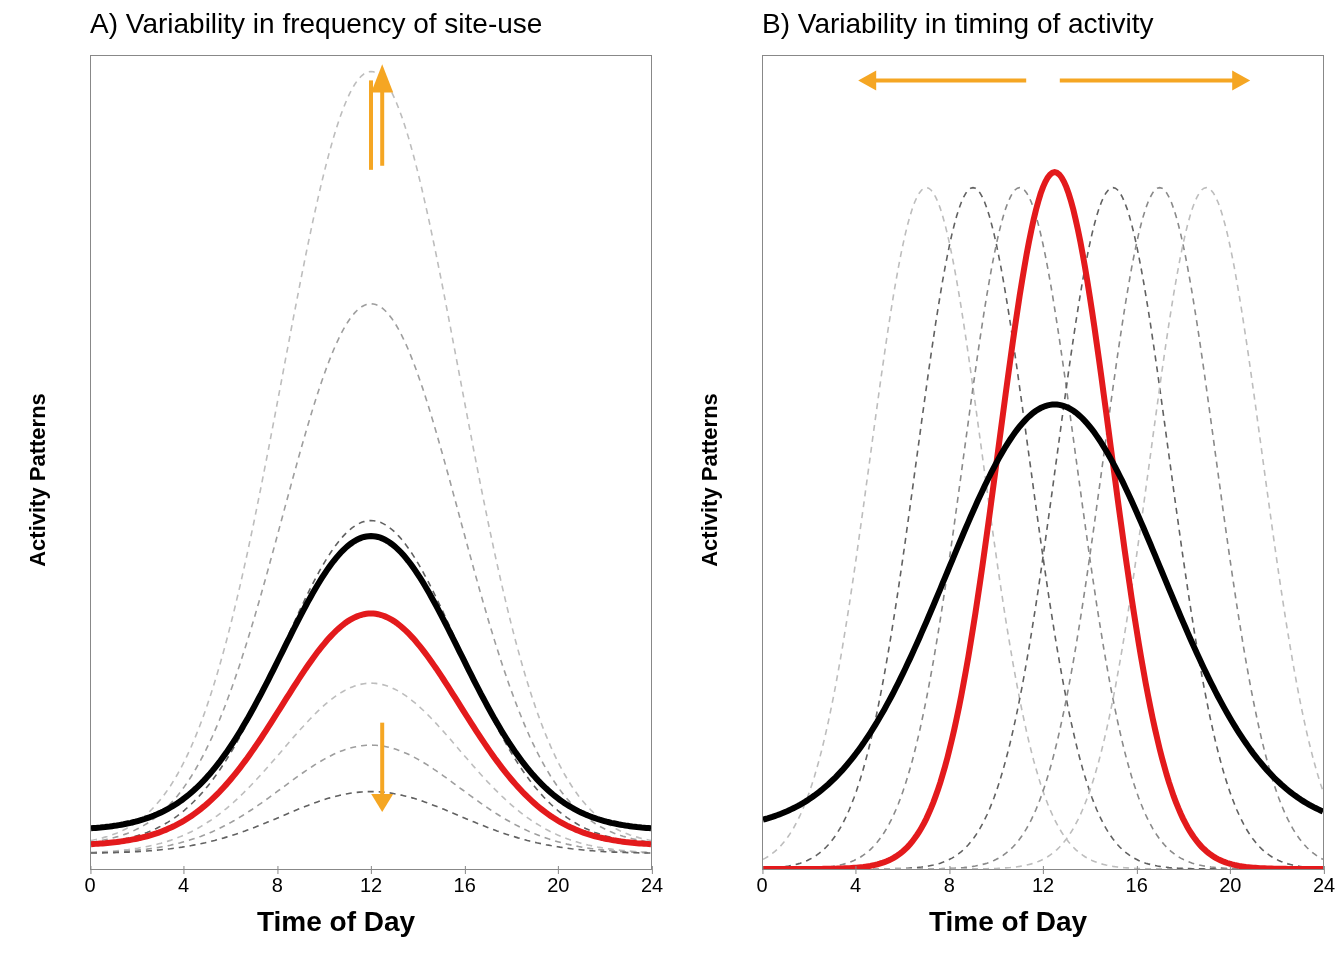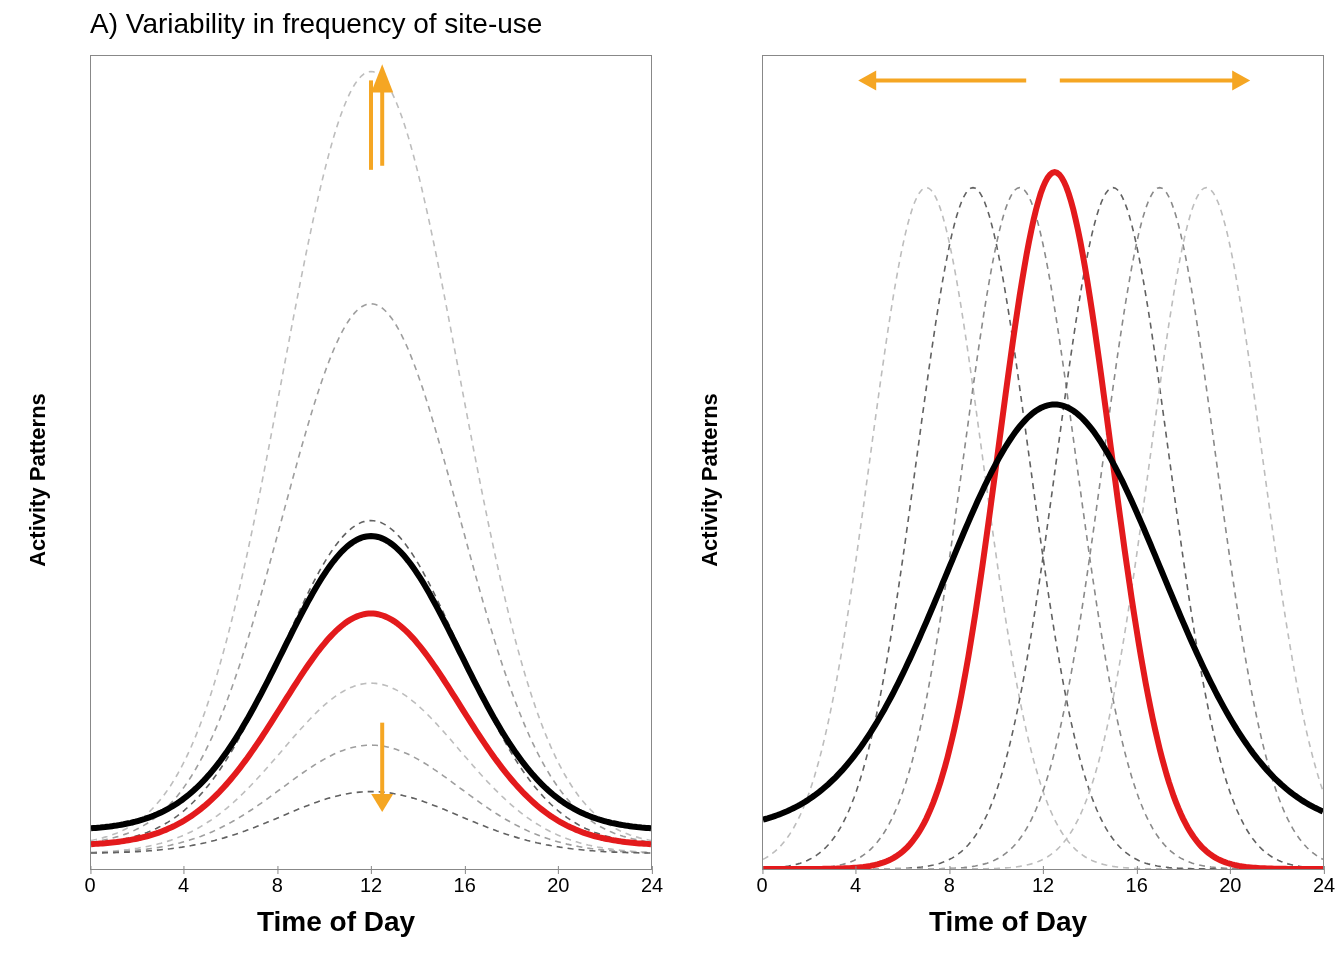--- a/index.html
+++ b/index.html
@@ -58,20 +58,21 @@
         <div class="xtick" style="left: 16.6667%;">4<div class="xtick-mark"></div></div>
         <div class="xtick" style="left: 33.3333%;">8<div class="xtick-mark"></div></div>
         <div class="xtick" style="left: 50%;">12<div class="xtick-mark"></div></div>
         <div class="xtick" style="left: 66.6667%;">16<div class="xtick-mark"></div></div>
         <div class="xtick" style="left: 83.3333%;">20<div class="xtick-mark"></div></div>
         <div class="xtick" style="left: 100%;">24<div class="xtick-mark"></div></div>
       </div>
     <div class="xlabel">Time of Day</div>
   </div>
   <div class="panel">
+    <div class="title">B) Variability in timing of activity</div>
     <div class="ylabel">Activity Patterns</div>
     <div class="plot">
       <svg class="curves" viewBox="0 0 100 100" preserveAspectRatio="none">
           <path d="M0.00 98.81 L0.42 98.66 L0.83 98.49 L1.25 98.30 L1.67 98.09 L2.08 97.86 L2.50 97.61 L2.92 97.33 L3.33 97.02 L3.75 96.68 L4.17 96.32 L4.58 95.92 L5.00 95.48 L5.42 95.01 L5.83 94.49 L6.25 93.93 L6.67 93.33 L7.08 92.68 L7.50 91.98 L7.92 91.24 L8.33 90.43 L8.75 89.57 L9.17 88.66 L9.58 87.68 L10.00 86.65 L10.42 85.55 L10.83 84.39 L11.25 83.16 L11.67 81.87 L12.08 80.52 L12.50 79.10 L12.92 77.62 L13.33 76.07 L13.75 74.46 L14.17 72.79 L14.58 71.06 L15.00 69.28 L15.42 67.44 L15.83 65.54 L16.25 63.61 L16.67 61.63 L17.08 59.61 L17.50 57.56 L17.92 55.49 L18.33 53.39 L18.75 51.28 L19.17 49.17 L19.58 47.05 L20.00 44.94 L20.42 42.85 L20.83 40.78 L21.25 38.74 L21.67 36.74 L22.08 34.79 L22.50 32.89 L22.92 31.06 L23.33 29.30 L23.75 27.63 L24.17 26.04 L24.58 24.55 L25.00 23.16 L25.42 21.88 L25.83 20.72 L26.25 19.68 L26.67 18.77 L27.08 17.99 L27.50 17.35 L27.92 16.84 L28.33 16.48 L28.75 16.26 L29.17 16.19 L29.58 16.26 L30.00 16.48 L30.42 16.84 L30.83 17.35 L31.25 17.99 L31.67 18.77 L32.08 19.68 L32.50 20.72 L32.92 21.88 L33.33 23.16 L33.75 24.55 L34.17 26.04 L34.58 27.63 L35.00 29.30 L35.42 31.06 L35.83 32.89 L36.25 34.79 L36.67 36.74 L37.08 38.74 L37.50 40.78 L37.92 42.85 L38.33 44.94 L38.75 47.05 L39.17 49.17 L39.58 51.28 L40.00 53.39 L40.42 55.49 L40.83 57.56 L41.25 59.61 L41.67 61.63 L42.08 63.61 L42.50 65.54 L42.92 67.44 L43.33 69.28 L43.75 71.06 L44.17 72.79 L44.58 74.46 L45.00 76.07 L45.42 77.62 L45.83 79.10 L46.25 80.52 L46.67 81.87 L47.08 83.16 L47.50 84.39 L47.92 85.55 L48.33 86.65 L48.75 87.68 L49.17 88.66 L49.58 89.57 L50.00 90.43 L50.42 91.24 L50.83 91.98 L51.25 92.68 L51.67 93.33 L52.08 93.93 L52.50 94.49 L52.92 95.01 L53.33 95.48 L53.75 95.92 L54.17 96.32 L54.58 96.68 L55.00 97.02 L55.42 97.33 L55.83 97.61 L56.25 97.86 L56.67 98.09 L57.08 98.30 L57.50 98.49 L57.92 98.66 L58.33 98.81 L58.75 98.95 L59.17 99.07 L59.58 99.18 L60.00 99.28 L60.42 99.37 L60.83 99.44 L61.25 99.51 L61.67 99.57 L62.08 99.63 L62.50 99.68 L62.92 99.72 L63.33 99.76 L63.75 99.79 L64.17 99.82 L64.58 99.84 L65.00 99.86 L65.42 99.88 L65.83 99.90 L66.25 99.91 L66.67 99.93 L67.08 99.94 L67.50 99.95 L67.92 99.95 L68.33 99.96 L68.75 99.97 L69.17 99.97 L69.58 99.98 L70.00 99.98 L70.42 99.98 L70.83 99.99 L71.25 99.99 L71.67 99.99 L72.08 99.99 L72.50 99.99 L72.92 99.99 L73.33 100.00 L73.75 100.00 L74.17 100.00 L74.58 100.00 L75.00 100.00 L75.42 100.00 L75.83 100.00 L76.25 100.00 L76.67 100.00 L77.08 100.00 L77.50 100.00 L77.92 100.00 L78.33 100.00 L78.75 100.00 L79.17 100.00 L79.58 100.00 L80.00 100.00 L80.42 100.00 L80.83 100.00 L81.25 100.00 L81.67 100.00 L82.08 100.00 L82.50 100.00 L82.92 100.00 L83.33 100.00 L83.75 100.00 L84.17 100.00 L84.58 100.00 L85.00 100.00 L85.42 100.00 L85.83 100.00 L86.25 100.00 L86.67 100.00 L87.08 100.00 L87.50 100.00 L87.92 100.00 L88.33 100.00 L88.75 100.00 L89.17 100.00 L89.58 100.00 L90.00 100.00 L90.42 100.00 L90.83 100.00 L91.25 100.00 L91.67 100.00 L92.08 100.00 L92.50 100.00 L92.92 100.00 L93.33 100.00 L93.75 100.00 L94.17 100.00 L94.58 100.00 L95.00 100.00 L95.42 100.00 L95.83 100.00 L96.25 100.00 L96.67 100.00 L97.08 100.00 L97.50 100.00 L97.92 100.00 L98.33 100.00 L98.75 100.00 L99.17 100.00 L99.58 100.00 L100.00 100.00 " vector-effect="non-scaling-stroke" class="dash" stroke="#bdbdbd"></path>
           <path d="M0.00 99.93 L0.42 99.91 L0.83 99.90 L1.25 99.88 L1.67 99.86 L2.08 99.84 L2.50 99.82 L2.92 99.79 L3.33 99.76 L3.75 99.72 L4.17 99.68 L4.58 99.63 L5.00 99.57 L5.42 99.51 L5.83 99.44 L6.25 99.37 L6.67 99.28 L7.08 99.18 L7.50 99.07 L7.92 98.95 L8.33 98.81 L8.75 98.66 L9.17 98.49 L9.58 98.30 L10.00 98.09 L10.42 97.86 L10.83 97.61 L11.25 97.33 L11.67 97.02 L12.08 96.68 L12.50 96.32 L12.92 95.92 L13.33 95.48 L13.75 95.01 L14.17 94.49 L14.58 93.93 L15.00 93.33 L15.42 92.68 L15.83 91.98 L16.25 91.24 L16.67 90.43 L17.08 89.57 L17.50 88.66 L17.92 87.68 L18.33 86.65 L18.75 85.55 L19.17 84.39 L19.58 83.16 L20.00 81.87 L20.42 80.52 L20.83 79.10 L21.25 77.62 L21.67 76.07 L22.08 74.46 L22.50 72.79 L22.92 71.06 L23.33 69.28 L23.75 67.44 L24.17 65.54 L24.58 63.61 L25.00 61.63 L25.42 59.61 L25.83 57.56 L26.25 55.49 L26.67 53.39 L27.08 51.28 L27.50 49.17 L27.92 47.05 L28.33 44.94 L28.75 42.85 L29.17 40.78 L29.58 38.74 L30.00 36.74 L30.42 34.79 L30.83 32.89 L31.25 31.06 L31.67 29.30 L32.08 27.63 L32.50 26.04 L32.92 24.55 L33.33 23.16 L33.75 21.88 L34.17 20.72 L34.58 19.68 L35.00 18.77 L35.42 17.99 L35.83 17.35 L36.25 16.84 L36.67 16.48 L37.08 16.26 L37.50 16.19 L37.92 16.26 L38.33 16.48 L38.75 16.84 L39.17 17.35 L39.58 17.99 L40.00 18.77 L40.42 19.68 L40.83 20.72 L41.25 21.88 L41.67 23.16 L42.08 24.55 L42.50 26.04 L42.92 27.63 L43.33 29.30 L43.75 31.06 L44.17 32.89 L44.58 34.79 L45.00 36.74 L45.42 38.74 L45.83 40.78 L46.25 42.85 L46.67 44.94 L47.08 47.05 L47.50 49.17 L47.92 51.28 L48.33 53.39 L48.75 55.49 L49.17 57.56 L49.58 59.61 L50.00 61.63 L50.42 63.61 L50.83 65.54 L51.25 67.44 L51.67 69.28 L52.08 71.06 L52.50 72.79 L52.92 74.46 L53.33 76.07 L53.75 77.62 L54.17 79.10 L54.58 80.52 L55.00 81.87 L55.42 83.16 L55.83 84.39 L56.25 85.55 L56.67 86.65 L57.08 87.68 L57.50 88.66 L57.92 89.57 L58.33 90.43 L58.75 91.24 L59.17 91.98 L59.58 92.68 L60.00 93.33 L60.42 93.93 L60.83 94.49 L61.25 95.01 L61.67 95.48 L62.08 95.92 L62.50 96.32 L62.92 96.68 L63.33 97.02 L63.75 97.33 L64.17 97.61 L64.58 97.86 L65.00 98.09 L65.42 98.30 L65.83 98.49 L66.25 98.66 L66.67 98.81 L67.08 98.95 L67.50 99.07 L67.92 99.18 L68.33 99.28 L68.75 99.37 L69.17 99.44 L69.58 99.51 L70.00 99.57 L70.42 99.63 L70.83 99.68 L71.25 99.72 L71.67 99.76 L72.08 99.79 L72.50 99.82 L72.92 99.84 L73.33 99.86 L73.75 99.88 L74.17 99.90 L74.58 99.91 L75.00 99.93 L75.42 99.94 L75.83 99.95 L76.25 99.95 L76.67 99.96 L77.08 99.97 L77.50 99.97 L77.92 99.98 L78.33 99.98 L78.75 99.98 L79.17 99.99 L79.58 99.99 L80.00 99.99 L80.42 99.99 L80.83 99.99 L81.25 99.99 L81.67 100.00 L82.08 100.00 L82.50 100.00 L82.92 100.00 L83.33 100.00 L83.75 100.00 L84.17 100.00 L84.58 100.00 L85.00 100.00 L85.42 100.00 L85.83 100.00 L86.25 100.00 L86.67 100.00 L87.08 100.00 L87.50 100.00 L87.92 100.00 L88.33 100.00 L88.75 100.00 L89.17 100.00 L89.58 100.00 L90.00 100.00 L90.42 100.00 L90.83 100.00 L91.25 100.00 L91.67 100.00 L92.08 100.00 L92.50 100.00 L92.92 100.00 L93.33 100.00 L93.75 100.00 L94.17 100.00 L94.58 100.00 L95.00 100.00 L95.42 100.00 L95.83 100.00 L96.25 100.00 L96.67 100.00 L97.08 100.00 L97.50 100.00 L97.92 100.00 L98.33 100.00 L98.75 100.00 L99.17 100.00 L99.58 100.00 L100.00 100.00 " vector-effect="non-scaling-stroke" class="dash" stroke="#616161"></path>
           <path d="M0.00 100.00 L0.42 100.00 L0.83 100.00 L1.25 100.00 L1.67 100.00 L2.08 99.99 L2.50 99.99 L2.92 99.99 L3.33 99.99 L3.75 99.99 L4.17 99.99 L4.58 99.98 L5.00 99.98 L5.42 99.98 L5.83 99.97 L6.25 99.97 L6.67 99.96 L7.08 99.95 L7.50 99.95 L7.92 99.94 L8.33 99.93 L8.75 99.91 L9.17 99.90 L9.58 99.88 L10.00 99.86 L10.42 99.84 L10.83 99.82 L11.25 99.79 L11.67 99.76 L12.08 99.72 L12.50 99.68 L12.92 99.63 L13.33 99.57 L13.75 99.51 L14.17 99.44 L14.58 99.37 L15.00 99.28 L15.42 99.18 L15.83 99.07 L16.25 98.95 L16.67 98.81 L17.08 98.66 L17.50 98.49 L17.92 98.30 L18.33 98.09 L18.75 97.86 L19.17 97.61 L19.58 97.33 L20.00 97.02 L20.42 96.68 L20.83 96.32 L21.25 95.92 L21.67 95.48 L22.08 95.01 L22.50 94.49 L22.92 93.93 L23.33 93.33 L23.75 92.68 L24.17 91.98 L24.58 91.24 L25.00 90.43 L25.42 89.57 L25.83 88.66 L26.25 87.68 L26.67 86.65 L27.08 85.55 L27.50 84.39 L27.92 83.16 L28.33 81.87 L28.75 80.52 L29.17 79.10 L29.58 77.62 L30.00 76.07 L30.42 74.46 L30.83 72.79 L31.25 71.06 L31.67 69.28 L32.08 67.44 L32.50 65.54 L32.92 63.61 L33.33 61.63 L33.75 59.61 L34.17 57.56 L34.58 55.49 L35.00 53.39 L35.42 51.28 L35.83 49.17 L36.25 47.05 L36.67 44.94 L37.08 42.85 L37.50 40.78 L37.92 38.74 L38.33 36.74 L38.75 34.79 L39.17 32.89 L39.58 31.06 L40.00 29.30 L40.42 27.63 L40.83 26.04 L41.25 24.55 L41.67 23.16 L42.08 21.88 L42.50 20.72 L42.92 19.68 L43.33 18.77 L43.75 17.99 L44.17 17.35 L44.58 16.84 L45.00 16.48 L45.42 16.26 L45.83 16.19 L46.25 16.26 L46.67 16.48 L47.08 16.84 L47.50 17.35 L47.92 17.99 L48.33 18.77 L48.75 19.68 L49.17 20.72 L49.58 21.88 L50.00 23.16 L50.42 24.55 L50.83 26.04 L51.25 27.63 L51.67 29.30 L52.08 31.06 L52.50 32.89 L52.92 34.79 L53.33 36.74 L53.75 38.74 L54.17 40.78 L54.58 42.85 L55.00 44.94 L55.42 47.05 L55.83 49.17 L56.25 51.28 L56.67 53.39 L57.08 55.49 L57.50 57.56 L57.92 59.61 L58.33 61.63 L58.75 63.61 L59.17 65.54 L59.58 67.44 L60.00 69.28 L60.42 71.06 L60.83 72.79 L61.25 74.46 L61.67 76.07 L62.08 77.62 L62.50 79.10 L62.92 80.52 L63.33 81.87 L63.75 83.16 L64.17 84.39 L64.58 85.55 L65.00 86.65 L65.42 87.68 L65.83 88.66 L66.25 89.57 L66.67 90.43 L67.08 91.24 L67.50 91.98 L67.92 92.68 L68.33 93.33 L68.75 93.93 L69.17 94.49 L69.58 95.01 L70.00 95.48 L70.42 95.92 L70.83 96.32 L71.25 96.68 L71.67 97.02 L72.08 97.33 L72.50 97.61 L72.92 97.86 L73.33 98.09 L73.75 98.30 L74.17 98.49 L74.58 98.66 L75.00 98.81 L75.42 98.95 L75.83 99.07 L76.25 99.18 L76.67 99.28 L77.08 99.37 L77.50 99.44 L77.92 99.51 L78.33 99.57 L78.75 99.63 L79.17 99.68 L79.58 99.72 L80.00 99.76 L80.42 99.79 L80.83 99.82 L81.25 99.84 L81.67 99.86 L82.08 99.88 L82.50 99.90 L82.92 99.91 L83.33 99.93 L83.75 99.94 L84.17 99.95 L84.58 99.95 L85.00 99.96 L85.42 99.97 L85.83 99.97 L86.25 99.98 L86.67 99.98 L87.08 99.98 L87.50 99.99 L87.92 99.99 L88.33 99.99 L88.75 99.99 L89.17 99.99 L89.58 99.99 L90.00 100.00 L90.42 100.00 L90.83 100.00 L91.25 100.00 L91.67 100.00 L92.08 100.00 L92.50 100.00 L92.92 100.00 L93.33 100.00 L93.75 100.00 L94.17 100.00 L94.58 100.00 L95.00 100.00 L95.42 100.00 L95.83 100.00 L96.25 100.00 L96.67 100.00 L97.08 100.00 L97.50 100.00 L97.92 100.00 L98.33 100.00 L98.75 100.00 L99.17 100.00 L99.58 100.00 L100.00 100.00 " vector-effect="non-scaling-stroke" class="dash" stroke="#8a8a8a"></path>
           <path d="M0.00 100.00 L0.42 100.00 L0.83 100.00 L1.25 100.00 L1.67 100.00 L2.08 100.00 L2.50 100.00 L2.92 100.00 L3.33 100.00 L3.75 100.00 L4.17 100.00 L4.58 100.00 L5.00 100.00 L5.42 100.00 L5.83 100.00 L6.25 100.00 L6.67 100.00 L7.08 100.00 L7.50 100.00 L7.92 100.00 L8.33 100.00 L8.75 100.00 L9.17 100.00 L9.58 100.00 L10.00 100.00 L10.42 100.00 L10.83 100.00 L11.25 100.00 L11.67 100.00 L12.08 100.00 L12.50 100.00 L12.92 100.00 L13.33 100.00 L13.75 100.00 L14.17 100.00 L14.58 100.00 L15.00 100.00 L15.42 100.00 L15.83 100.00 L16.25 100.00 L16.67 100.00 L17.08 100.00 L17.50 100.00 L17.92 100.00 L18.33 100.00 L18.75 99.99 L19.17 99.99 L19.58 99.99 L20.00 99.99 L20.42 99.99 L20.83 99.99 L21.25 99.98 L21.67 99.98 L22.08 99.98 L22.50 99.97 L22.92 99.97 L23.33 99.96 L23.75 99.95 L24.17 99.95 L24.58 99.94 L25.00 99.93 L25.42 99.91 L25.83 99.90 L26.25 99.88 L26.67 99.86 L27.08 99.84 L27.50 99.82 L27.92 99.79 L28.33 99.76 L28.75 99.72 L29.17 99.68 L29.58 99.63 L30.00 99.57 L30.42 99.51 L30.83 99.44 L31.25 99.37 L31.67 99.28 L32.08 99.18 L32.50 99.07 L32.92 98.95 L33.33 98.81 L33.75 98.66 L34.17 98.49 L34.58 98.30 L35.00 98.09 L35.42 97.86 L35.83 97.61 L36.25 97.33 L36.67 97.02 L37.08 96.68 L37.50 96.32 L37.92 95.92 L38.33 95.48 L38.75 95.01 L39.17 94.49 L39.58 93.93 L40.00 93.33 L40.42 92.68 L40.83 91.98 L41.25 91.24 L41.67 90.43 L42.08 89.57 L42.50 88.66 L42.92 87.68 L43.33 86.65 L43.75 85.55 L44.17 84.39 L44.58 83.16 L45.00 81.87 L45.42 80.52 L45.83 79.10 L46.25 77.62 L46.67 76.07 L47.08 74.46 L47.50 72.79 L47.92 71.06 L48.33 69.28 L48.75 67.44 L49.17 65.54 L49.58 63.61 L50.00 61.63 L50.42 59.61 L50.83 57.56 L51.25 55.49 L51.67 53.39 L52.08 51.28 L52.50 49.17 L52.92 47.05 L53.33 44.94 L53.75 42.85 L54.17 40.78 L54.58 38.74 L55.00 36.74 L55.42 34.79 L55.83 32.89 L56.25 31.06 L56.67 29.30 L57.08 27.63 L57.50 26.04 L57.92 24.55 L58.33 23.16 L58.75 21.88 L59.17 20.72 L59.58 19.68 L60.00 18.77 L60.42 17.99 L60.83 17.35 L61.25 16.84 L61.67 16.48 L62.08 16.26 L62.50 16.19 L62.92 16.26 L63.33 16.48 L63.75 16.84 L64.17 17.35 L64.58 17.99 L65.00 18.77 L65.42 19.68 L65.83 20.72 L66.25 21.88 L66.67 23.16 L67.08 24.55 L67.50 26.04 L67.92 27.63 L68.33 29.30 L68.75 31.06 L69.17 32.89 L69.58 34.79 L70.00 36.74 L70.42 38.74 L70.83 40.78 L71.25 42.85 L71.67 44.94 L72.08 47.05 L72.50 49.17 L72.92 51.28 L73.33 53.39 L73.75 55.49 L74.17 57.56 L74.58 59.61 L75.00 61.63 L75.42 63.61 L75.83 65.54 L76.25 67.44 L76.67 69.28 L77.08 71.06 L77.50 72.79 L77.92 74.46 L78.33 76.07 L78.75 77.62 L79.17 79.10 L79.58 80.52 L80.00 81.87 L80.42 83.16 L80.83 84.39 L81.25 85.55 L81.67 86.65 L82.08 87.68 L82.50 88.66 L82.92 89.57 L83.33 90.43 L83.75 91.24 L84.17 91.98 L84.58 92.68 L85.00 93.33 L85.42 93.93 L85.83 94.49 L86.25 95.01 L86.67 95.48 L87.08 95.92 L87.50 96.32 L87.92 96.68 L88.33 97.02 L88.75 97.33 L89.17 97.61 L89.58 97.86 L90.00 98.09 L90.42 98.30 L90.83 98.49 L91.25 98.66 L91.67 98.81 L92.08 98.95 L92.50 99.07 L92.92 99.18 L93.33 99.28 L93.75 99.37 L94.17 99.44 L94.58 99.51 L95.00 99.57 L95.42 99.63 L95.83 99.68 L96.25 99.72 L96.67 99.76 L97.08 99.79 L97.50 99.82 L97.92 99.84 L98.33 99.86 L98.75 99.88 L99.17 99.90 L99.58 99.91 L100.00 99.93 " vector-effect="non-scaling-stroke" class="dash" stroke="#616161"></path>
           <path d="M0.00 100.00 L0.42 100.00 L0.83 100.00 L1.25 100.00 L1.67 100.00 L2.08 100.00 L2.50 100.00 L2.92 100.00 L3.33 100.00 L3.75 100.00 L4.17 100.00 L4.58 100.00 L5.00 100.00 L5.42 100.00 L5.83 100.00 L6.25 100.00 L6.67 100.00 L7.08 100.00 L7.50 100.00 L7.92 100.00 L8.33 100.00 L8.75 100.00 L9.17 100.00 L9.58 100.00 L10.00 100.00 L10.42 100.00 L10.83 100.00 L11.25 100.00 L11.67 100.00 L12.08 100.00 L12.50 100.00 L12.92 100.00 L13.33 100.00 L13.75 100.00 L14.17 100.00 L14.58 100.00 L15.00 100.00 L15.42 100.00 L15.83 100.00 L16.25 100.00 L16.67 100.00 L17.08 100.00 L17.50 100.00 L17.92 100.00 L18.33 100.00 L18.75 100.00 L19.17 100.00 L19.58 100.00 L20.00 100.00 L20.42 100.00 L20.83 100.00 L21.25 100.00 L21.67 100.00 L22.08 100.00 L22.50 100.00 L22.92 100.00 L23.33 100.00 L23.75 100.00 L24.17 100.00 L24.58 100.00 L25.00 100.00 L25.42 100.00 L25.83 100.00 L26.25 100.00 L26.67 100.00 L27.08 99.99 L27.50 99.99 L27.92 99.99 L28.33 99.99 L28.75 99.99 L29.17 99.99 L29.58 99.98 L30.00 99.98 L30.42 99.98 L30.83 99.97 L31.25 99.97 L31.67 99.96 L32.08 99.95 L32.50 99.95 L32.92 99.94 L33.33 99.93 L33.75 99.91 L34.17 99.90 L34.58 99.88 L35.00 99.86 L35.42 99.84 L35.83 99.82 L36.25 99.79 L36.67 99.76 L37.08 99.72 L37.50 99.68 L37.92 99.63 L38.33 99.57 L38.75 99.51 L39.17 99.44 L39.58 99.37 L40.00 99.28 L40.42 99.18 L40.83 99.07 L41.25 98.95 L41.67 98.81 L42.08 98.66 L42.50 98.49 L42.92 98.30 L43.33 98.09 L43.75 97.86 L44.17 97.61 L44.58 97.33 L45.00 97.02 L45.42 96.68 L45.83 96.32 L46.25 95.92 L46.67 95.48 L47.08 95.01 L47.50 94.49 L47.92 93.93 L48.33 93.33 L48.75 92.68 L49.17 91.98 L49.58 91.24 L50.00 90.43 L50.42 89.57 L50.83 88.66 L51.25 87.68 L51.67 86.65 L52.08 85.55 L52.50 84.39 L52.92 83.16 L53.33 81.87 L53.75 80.52 L54.17 79.10 L54.58 77.62 L55.00 76.07 L55.42 74.46 L55.83 72.79 L56.25 71.06 L56.67 69.28 L57.08 67.44 L57.50 65.54 L57.92 63.61 L58.33 61.63 L58.75 59.61 L59.17 57.56 L59.58 55.49 L60.00 53.39 L60.42 51.28 L60.83 49.17 L61.25 47.05 L61.67 44.94 L62.08 42.85 L62.50 40.78 L62.92 38.74 L63.33 36.74 L63.75 34.79 L64.17 32.89 L64.58 31.06 L65.00 29.30 L65.42 27.63 L65.83 26.04 L66.25 24.55 L66.67 23.16 L67.08 21.88 L67.50 20.72 L67.92 19.68 L68.33 18.77 L68.75 17.99 L69.17 17.35 L69.58 16.84 L70.00 16.48 L70.42 16.26 L70.83 16.19 L71.25 16.26 L71.67 16.48 L72.08 16.84 L72.50 17.35 L72.92 17.99 L73.33 18.77 L73.75 19.68 L74.17 20.72 L74.58 21.88 L75.00 23.16 L75.42 24.55 L75.83 26.04 L76.25 27.63 L76.67 29.30 L77.08 31.06 L77.50 32.89 L77.92 34.79 L78.33 36.74 L78.75 38.74 L79.17 40.78 L79.58 42.85 L80.00 44.94 L80.42 47.05 L80.83 49.17 L81.25 51.28 L81.67 53.39 L82.08 55.49 L82.50 57.56 L82.92 59.61 L83.33 61.63 L83.75 63.61 L84.17 65.54 L84.58 67.44 L85.00 69.28 L85.42 71.06 L85.83 72.79 L86.25 74.46 L86.67 76.07 L87.08 77.62 L87.50 79.10 L87.92 80.52 L88.33 81.87 L88.75 83.16 L89.17 84.39 L89.58 85.55 L90.00 86.65 L90.42 87.68 L90.83 88.66 L91.25 89.57 L91.67 90.43 L92.08 91.24 L92.50 91.98 L92.92 92.68 L93.33 93.33 L93.75 93.93 L94.17 94.49 L94.58 95.01 L95.00 95.48 L95.42 95.92 L95.83 96.32 L96.25 96.68 L96.67 97.02 L97.08 97.33 L97.50 97.61 L97.92 97.86 L98.33 98.09 L98.75 98.30 L99.17 98.49 L99.58 98.66 L100.00 98.81 " vector-effect="non-scaling-stroke" class="dash" stroke="#8a8a8a"></path>
           <path d="M0.00 100.00 L0.42 100.00 L0.83 100.00 L1.25 100.00 L1.67 100.00 L2.08 100.00 L2.50 100.00 L2.92 100.00 L3.33 100.00 L3.75 100.00 L4.17 100.00 L4.58 100.00 L5.00 100.00 L5.42 100.00 L5.83 100.00 L6.25 100.00 L6.67 100.00 L7.08 100.00 L7.50 100.00 L7.92 100.00 L8.33 100.00 L8.75 100.00 L9.17 100.00 L9.58 100.00 L10.00 100.00 L10.42 100.00 L10.83 100.00 L11.25 100.00 L11.67 100.00 L12.08 100.00 L12.50 100.00 L12.92 100.00 L13.33 100.00 L13.75 100.00 L14.17 100.00 L14.58 100.00 L15.00 100.00 L15.42 100.00 L15.83 100.00 L16.25 100.00 L16.67 100.00 L17.08 100.00 L17.50 100.00 L17.92 100.00 L18.33 100.00 L18.75 100.00 L19.17 100.00 L19.58 100.00 L20.00 100.00 L20.42 100.00 L20.83 100.00 L21.25 100.00 L21.67 100.00 L22.08 100.00 L22.50 100.00 L22.92 100.00 L23.33 100.00 L23.75 100.00 L24.17 100.00 L24.58 100.00 L25.00 100.00 L25.42 100.00 L25.83 100.00 L26.25 100.00 L26.67 100.00 L27.08 100.00 L27.50 100.00 L27.92 100.00 L28.33 100.00 L28.75 100.00 L29.17 100.00 L29.58 100.00 L30.00 100.00 L30.42 100.00 L30.83 100.00 L31.25 100.00 L31.67 100.00 L32.08 100.00 L32.50 100.00 L32.92 100.00 L33.33 100.00 L33.75 100.00 L34.17 100.00 L34.58 100.00 L35.00 100.00 L35.42 99.99 L35.83 99.99 L36.25 99.99 L36.67 99.99 L37.08 99.99 L37.50 99.99 L37.92 99.98 L38.33 99.98 L38.75 99.98 L39.17 99.97 L39.58 99.97 L40.00 99.96 L40.42 99.95 L40.83 99.95 L41.25 99.94 L41.67 99.93 L42.08 99.91 L42.50 99.90 L42.92 99.88 L43.33 99.86 L43.75 99.84 L44.17 99.82 L44.58 99.79 L45.00 99.76 L45.42 99.72 L45.83 99.68 L46.25 99.63 L46.67 99.57 L47.08 99.51 L47.50 99.44 L47.92 99.37 L48.33 99.28 L48.75 99.18 L49.17 99.07 L49.58 98.95 L50.00 98.81 L50.42 98.66 L50.83 98.49 L51.25 98.30 L51.67 98.09 L52.08 97.86 L52.50 97.61 L52.92 97.33 L53.33 97.02 L53.75 96.68 L54.17 96.32 L54.58 95.92 L55.00 95.48 L55.42 95.01 L55.83 94.49 L56.25 93.93 L56.67 93.33 L57.08 92.68 L57.50 91.98 L57.92 91.24 L58.33 90.43 L58.75 89.57 L59.17 88.66 L59.58 87.68 L60.00 86.65 L60.42 85.55 L60.83 84.39 L61.25 83.16 L61.67 81.87 L62.08 80.52 L62.50 79.10 L62.92 77.62 L63.33 76.07 L63.75 74.46 L64.17 72.79 L64.58 71.06 L65.00 69.28 L65.42 67.44 L65.83 65.54 L66.25 63.61 L66.67 61.63 L67.08 59.61 L67.50 57.56 L67.92 55.49 L68.33 53.39 L68.75 51.28 L69.17 49.17 L69.58 47.05 L70.00 44.94 L70.42 42.85 L70.83 40.78 L71.25 38.74 L71.67 36.74 L72.08 34.79 L72.50 32.89 L72.92 31.06 L73.33 29.30 L73.75 27.63 L74.17 26.04 L74.58 24.55 L75.00 23.16 L75.42 21.88 L75.83 20.72 L76.25 19.68 L76.67 18.77 L77.08 17.99 L77.50 17.35 L77.92 16.84 L78.33 16.48 L78.75 16.26 L79.17 16.19 L79.58 16.26 L80.00 16.48 L80.42 16.84 L80.83 17.35 L81.25 17.99 L81.67 18.77 L82.08 19.68 L82.50 20.72 L82.92 21.88 L83.33 23.16 L83.75 24.55 L84.17 26.04 L84.58 27.63 L85.00 29.30 L85.42 31.06 L85.83 32.89 L86.25 34.79 L86.67 36.74 L87.08 38.74 L87.50 40.78 L87.92 42.85 L88.33 44.94 L88.75 47.05 L89.17 49.17 L89.58 51.28 L90.00 53.39 L90.42 55.49 L90.83 57.56 L91.25 59.61 L91.67 61.63 L92.08 63.61 L92.50 65.54 L92.92 67.44 L93.33 69.28 L93.75 71.06 L94.17 72.79 L94.58 74.46 L95.00 76.07 L95.42 77.62 L95.83 79.10 L96.25 80.52 L96.67 81.87 L97.08 83.16 L97.50 84.39 L97.92 85.55 L98.33 86.65 L98.75 87.68 L99.17 88.66 L99.58 89.57 L100.00 90.43 " vector-effect="non-scaling-stroke" class="dash" stroke="#bdbdbd"></path>
           <path d="M0.00 100.00 L0.42 100.00 L0.83 100.00 L1.25 100.00 L1.67 100.00 L2.08 100.00 L2.50 100.00 L2.92 100.00 L3.33 100.00 L3.75 100.00 L4.17 100.00 L4.58 100.00 L5.00 100.00 L5.42 100.00 L5.83 100.00 L6.25 100.00 L6.67 100.00 L7.08 100.00 L7.50 100.00 L7.92 100.00 L8.33 99.99 L8.75 99.99 L9.17 99.99 L9.58 99.99 L10.00 99.99 L10.42 99.99 L10.83 99.98 L11.25 99.98 L11.67 99.98 L12.08 99.97 L12.50 99.97 L12.92 99.96 L13.33 99.95 L13.75 99.94 L14.17 99.94 L14.58 99.92 L15.00 99.91 L15.42 99.90 L15.83 99.88 L16.25 99.86 L16.67 99.84 L17.08 99.81 L17.50 99.78 L17.92 99.75 L18.33 99.71 L18.75 99.67 L19.17 99.62 L19.58 99.56 L20.00 99.50 L20.42 99.43 L20.83 99.35 L21.25 99.26 L21.67 99.16 L22.08 99.05 L22.50 98.92 L22.92 98.78 L23.33 98.63 L23.75 98.45 L24.17 98.26 L24.58 98.05 L25.00 97.81 L25.42 97.55 L25.83 97.27 L26.25 96.95 L26.67 96.61 L27.08 96.23 L27.50 95.82 L27.92 95.38 L28.33 94.89 L28.75 94.37 L29.17 93.80 L29.58 93.18 L30.00 92.52 L30.42 91.80 L30.83 91.04 L31.25 90.21 L31.67 89.34 L32.08 88.40 L32.50 87.40 L32.92 86.34 L33.33 85.22 L33.75 84.03 L34.17 82.78 L34.58 81.46 L35.00 80.08 L35.42 78.63 L35.83 77.11 L36.25 75.53 L36.67 73.88 L37.08 72.17 L37.50 70.40 L37.92 68.58 L38.33 66.70 L38.75 64.76 L39.17 62.78 L39.58 60.76 L40.00 58.69 L40.42 56.60 L40.83 54.48 L41.25 52.33 L41.67 50.18 L42.08 48.01 L42.50 45.85 L42.92 43.69 L43.33 41.55 L43.75 39.43 L44.17 37.34 L44.58 35.30 L45.00 33.30 L45.42 31.37 L45.83 29.49 L46.25 27.70 L46.67 25.98 L47.08 24.36 L47.50 22.83 L47.92 21.41 L48.33 20.11 L48.75 18.92 L49.17 17.86 L49.58 16.92 L50.00 16.13 L50.42 15.47 L50.83 14.95 L51.25 14.58 L51.67 14.36 L52.08 14.29 L52.50 14.36 L52.92 14.58 L53.33 14.95 L53.75 15.47 L54.17 16.13 L54.58 16.92 L55.00 17.86 L55.42 18.92 L55.83 20.11 L56.25 21.41 L56.67 22.83 L57.08 24.36 L57.50 25.98 L57.92 27.70 L58.33 29.49 L58.75 31.37 L59.17 33.30 L59.58 35.30 L60.00 37.34 L60.42 39.43 L60.83 41.55 L61.25 43.69 L61.67 45.85 L62.08 48.01 L62.50 50.18 L62.92 52.33 L63.33 54.48 L63.75 56.60 L64.17 58.69 L64.58 60.76 L65.00 62.78 L65.42 64.76 L65.83 66.70 L66.25 68.58 L66.67 70.40 L67.08 72.17 L67.50 73.88 L67.92 75.53 L68.33 77.11 L68.75 78.63 L69.17 80.08 L69.58 81.46 L70.00 82.78 L70.42 84.03 L70.83 85.22 L71.25 86.34 L71.67 87.40 L72.08 88.40 L72.50 89.34 L72.92 90.21 L73.33 91.04 L73.75 91.80 L74.17 92.52 L74.58 93.18 L75.00 93.80 L75.42 94.37 L75.83 94.89 L76.25 95.38 L76.67 95.82 L77.08 96.23 L77.50 96.61 L77.92 96.95 L78.33 97.27 L78.75 97.55 L79.17 97.81 L79.58 98.05 L80.00 98.26 L80.42 98.45 L80.83 98.63 L81.25 98.78 L81.67 98.92 L82.08 99.05 L82.50 99.16 L82.92 99.26 L83.33 99.35 L83.75 99.43 L84.17 99.50 L84.58 99.56 L85.00 99.62 L85.42 99.67 L85.83 99.71 L86.25 99.75 L86.67 99.78 L87.08 99.81 L87.50 99.84 L87.92 99.86 L88.33 99.88 L88.75 99.90 L89.17 99.91 L89.58 99.92 L90.00 99.94 L90.42 99.94 L90.83 99.95 L91.25 99.96 L91.67 99.97 L92.08 99.97 L92.50 99.98 L92.92 99.98 L93.33 99.98 L93.75 99.99 L94.17 99.99 L94.58 99.99 L95.00 99.99 L95.42 99.99 L95.83 99.99 L96.25 100.00 L96.67 100.00 L97.08 100.00 L97.50 100.00 L97.92 100.00 L98.33 100.00 L98.75 100.00 L99.17 100.00 L99.58 100.00 L100.00 100.00 " vector-effect="non-scaling-stroke" class="solid" stroke="#e31a1c"></path>

